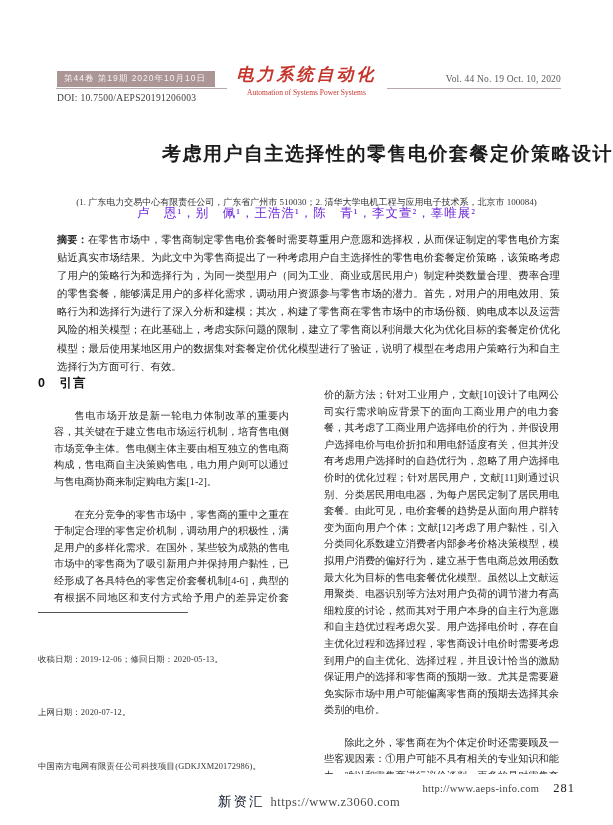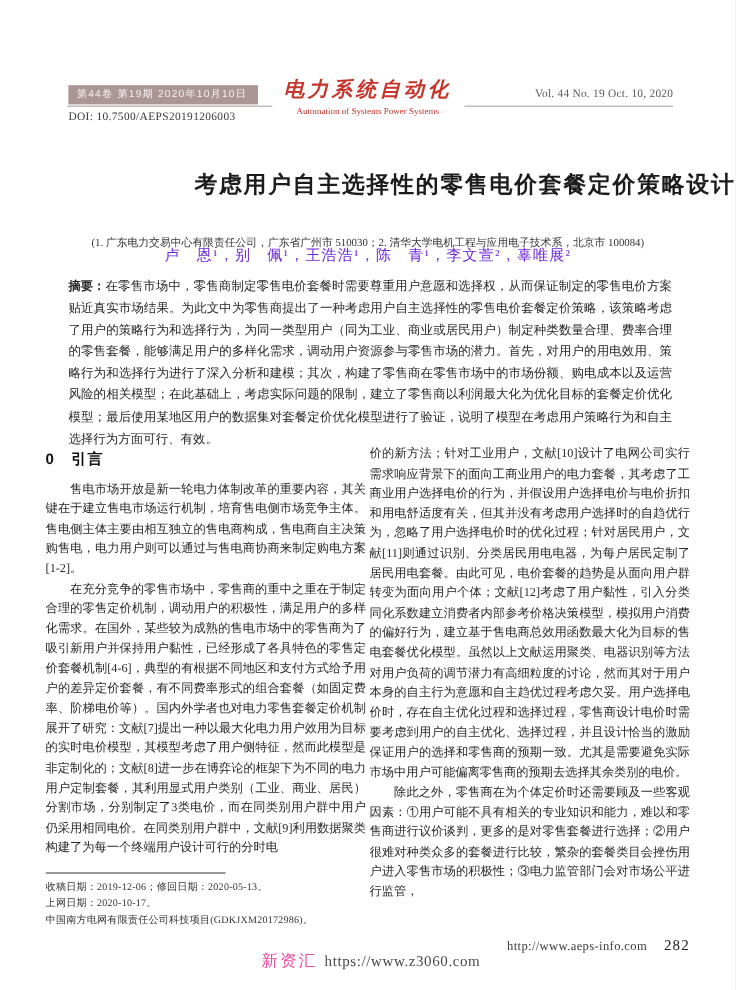--- a/index.html
+++ b/index.html
@@ -71,41 +71,41 @@
   }
   .col{
     position:relative;flex:1 1 0;height:100%;overflow:hidden;
     font-size:10.2px;line-height:16.6px;text-align:justify;color:#282828;
   }
   .sec-heading{
     font-family:"Liberation Sans","DejaVu Sans",sans-serif;
     font-weight:bold;font-size:12.5px;color:#111;
     margin:4px 0 9px 0;letter-spacing:1px;
   }
-  .col p{margin:0;text-indent:2em;}
+  .col p{margin:16px;text-indent:2em;}
   .col p.cont{text-indent:0;}
   .footnote{
     position:absolute;left:0;right:0;bottom:0;background:#fff;padding-top:5px;
   }
   .footnote-divider{
     width:150px;border-top:1px solid #555;margin-bottom:5px;
   }
   .footnote-line{
-    font-size:8.4px;line-height:13.8px;color:#333;letter-spacing:.2px;
+    font-size:8.4px;line-height:13.8px;color:#333;letter-spacing:.2px;margin-top:40px;
   }
   
   .footer-right{
     position:absolute;right:38px;top:781px;
     font-size:10.5px;color:#3c3c3c;letter-spacing:.3px;
   }
   .footer-right .pgnum{font-size:12.5px;color:#222;margin-left:14px;letter-spacing:1px;}
   .watermark{
     position:absolute;left:218px;top:792px;white-space:nowrap;
   }
-  .watermark .brand{color:#ec4899;font-size:13.5px;letter-spacing:2px;}
+  .watermark .brand{color:#0f172a;font-size:13.5px;letter-spacing:2px;}
   .watermark .wurl{color:#4a4a4a;font-size:12.5px;margin-left:6px;letter-spacing:.5px;text-align:right;}
 </style>
 </head>
 <body>
 
 <div class="page">
 
   <div class="header-rule"></div>
   <div class="issue-box">第44卷 第19期 2020年10月10日</div>
   <div class="doi">DOI: 10.7500/AEPS20191206003</div>
@@ -124,27 +124,27 @@
   </div>
 
   <div class="columns">
     <div class="col">
       <div class="sec-heading">0　引言</div>
       <p>售电市场开放是新一轮电力体制改革的重要内容，其关键在于建立售电市场运行机制，培育售电侧市场竞争主体。售电侧主体主要由相互独立的售电商构成，售电商自主决策购售电，电力用户则可以通过与售电商协商来制定购电方案[1-2]。</p>
       <p>在充分竞争的零售市场中，零售商的重中之重在于制定合理的零售定价机制，调动用户的积极性，满足用户的多样化需求。在国外，某些较为成熟的售电市场中的零售商为了吸引新用户并保持用户黏性，已经形成了各具特色的零售定价套餐机制[4-6]，典型的有根据不同地区和支付方式给予用户的差异定价套餐，有不同费率形式的组合套餐（如固定费率、阶梯电价等）。国内外学者也对电力零售套餐定价机制展开了研究：文献[7]提出一种以最大化电力用户效用为目标的实时电价模型，其模型考虑了用户侧特征，然而此模型是非定制化的；文献[8]进一步在博弈论的框架下为不同的电力用户定制套餐，其利用显式用户类别（工业、商业、居民）分割市场，分别制定了3类电价，而在同类别用户群中用户仍采用相同电价。在同类别用户群中，文献[9]利用数据聚类构建了为每一个终端用户设计可行的分时电</p>
       <div class="footnote">
         <div class="footnote-divider"></div>
         <div class="footnote-line">收稿日期：2019-12-06；修回日期：2020-05-13。</div>
-        <div class="footnote-line">上网日期：2020-10-17。</div>
+        <div class="footnote-line">上网日期：2020-07-12。</div>
         <div class="footnote-line">中国南方电网有限责任公司科技项目(GDKJXM20172986)。</div>
       </div>
     </div>
     <div class="col">
       <p class="cont">价的新方法；针对工业用户，文献[10]设计了电网公司实行需求响应背景下的面向工商业用户的电力套餐，其考虑了工商业用户选择电价的行为，并假设用户选择电价与电价折扣和用电舒适度有关，但其并没有考虑用户选择时的自趋优行为，忽略了用户选择电价时的优化过程；针对居民用户，文献[11]则通过识别、分类居民用电电器，为每户居民定制了居民用电套餐。由此可见，电价套餐的趋势是从面向用户群转变为面向用户个体；文献[12]考虑了用户黏性，引入分类同化系数建立消费者内部参考价格决策模型，模拟用户消费的偏好行为，建立基于售电商总效用函数最大化为目标的售电套餐优化模型。虽然以上文献运用聚类、电器识别等方法对用户负荷的调节潜力有高细粒度的讨论，然而其对于用户本身的自主行为意愿和自主趋优过程考虑欠妥。用户选择电价时，存在自主优化过程和选择过程，零售商设计电价时需要考虑到用户的自主优化、选择过程，并且设计恰当的激励保证用户的选择和零售商的预期一致。尤其是需要避免实际市场中用户可能偏离零售商的预期去选择其余类别的电价。</p>
       <p>除此之外，零售商在为个体定价时还需要顾及一些客观因素：①用户可能不具有相关的专业知识和能力，难以和零售商进行议价谈判，更多的是对零售套餐进行选择；②用户很难对种类众多的套餐进行比较，繁杂的套餐类目会挫伤用户进入零售市场的积极性；③电力监管部门会对市场公平进行监管，</p>
     </div>
   </div>
 
-  <div class="footer-right"><span>http://www.aeps-info.com</span><span class="pgnum">282</span></div>
+  <div class="footer-right"><span>http://www.aeps-info.com</span><span class="pgnum">281</span></div>
 
   <div class="watermark"><span class="brand">新资汇</span><span class="wurl">https://www.z3060.com</span></div>
 
 </div>
 
 </body></html>

